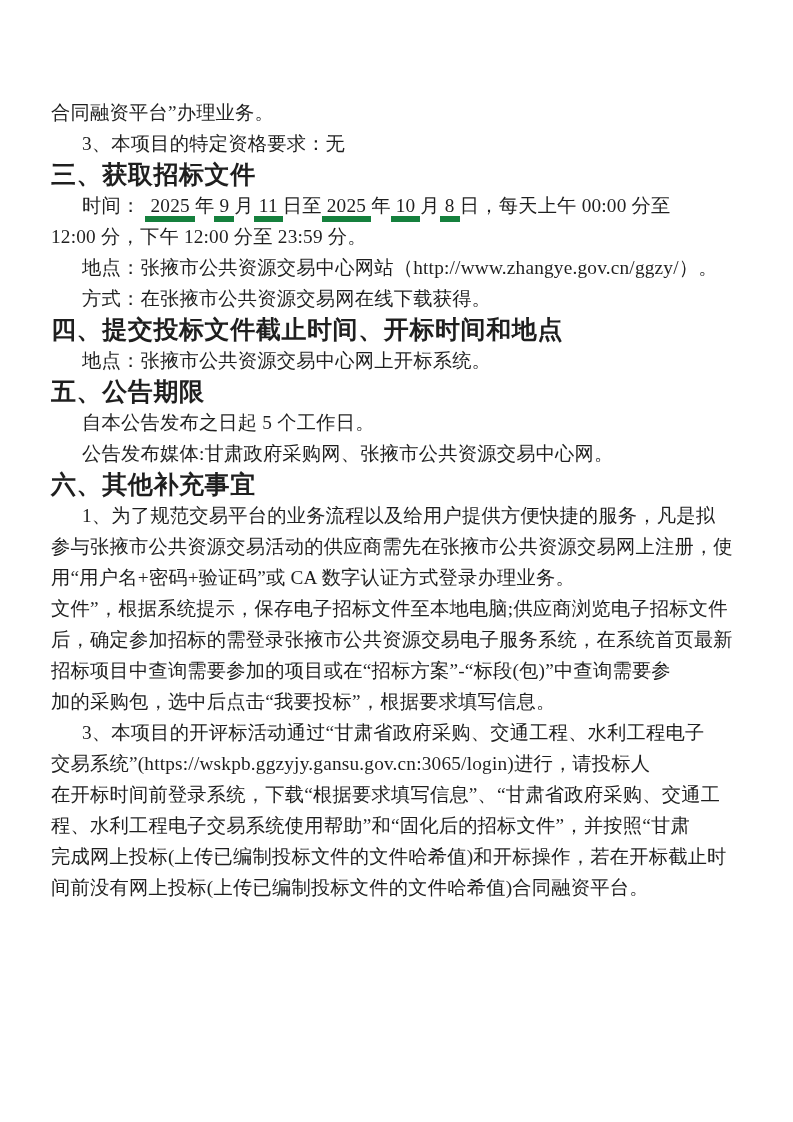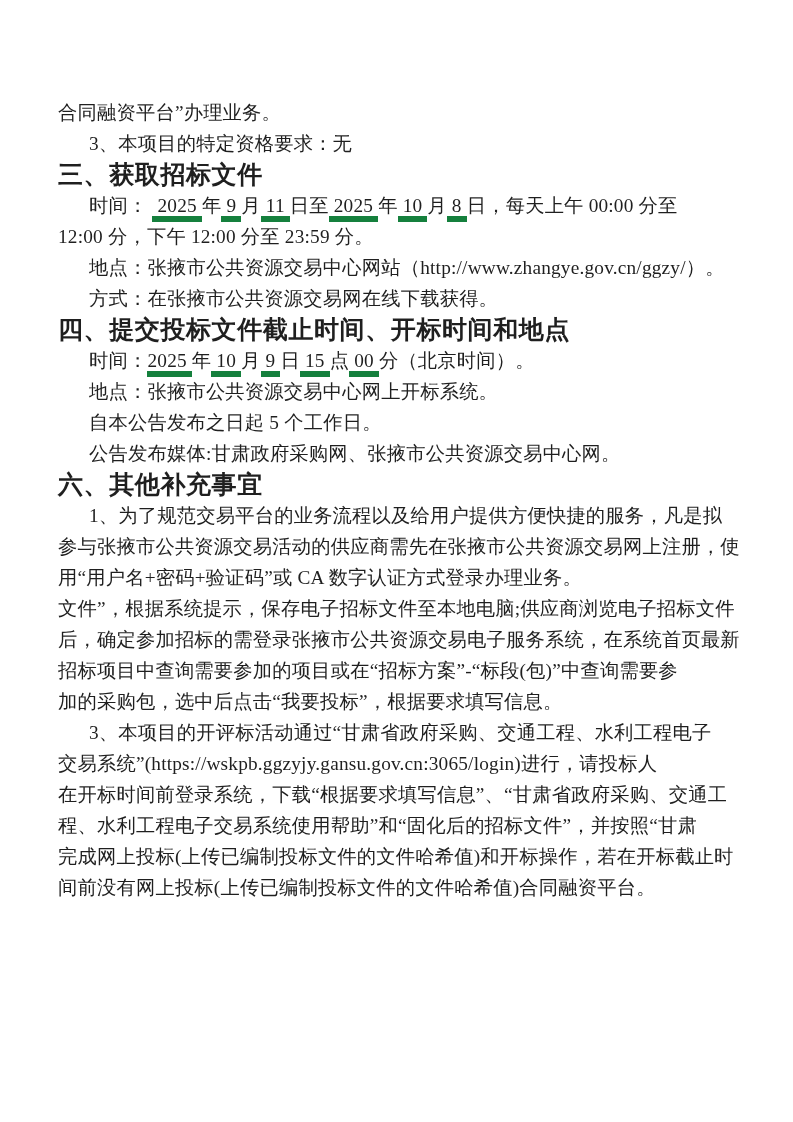--- a/index.html
+++ b/index.html
@@ -11,21 +11,21 @@
     position: relative;
     width: 793px;
     height: 1122px;
     background: #ffffff;
     overflow: hidden;
     font-family: "Liberation Serif", "DejaVu Serif", serif;
     color: #1f1f1f;
   }
   .content {
     position: absolute;
-    left: 58px;
+    left: 51px;
     top: 97px;
     width: 677px;
   }
   .line {
     height: 31px;
     line-height: 31px;
     font-size: 19.3px;
     white-space: pre;
     letter-spacing: 0.2px;
   }
@@ -48,22 +48,22 @@
 <div class="page">
   <div class="content">
       <div class="line body">合同融资平台”办理业务。</div>
       <div class="line body indent">3、本项目的特定资格要求：无</div>
       <div class="line heading">三、获取招标文件</div>
       <div class="line body indent"><span class="run">时间： </span><span class="u"> 2025 </span><span class="run">年</span><span class="u"> 9 </span><span class="run">月</span><span class="u"> 11 </span><span class="run">日至</span><span class="u"> 2025 </span><span class="run">年</span><span class="u"> 10 </span><span class="run">月</span><span class="u"> 8 </span><span class="run">日，每天上午 00:00 分至</span></div>
       <div class="line body">12:00 分，下午 12:00 分至 23:59 分。</div>
       <div class="line body indent">地点：张掖市公共资源交易中心网站（http://www.zhangye.gov.cn/ggzy/）。</div>
       <div class="line body indent">方式：在张掖市公共资源交易网在线下载获得。</div>
       <div class="line heading">四、提交投标文件截止时间、开标时间和地点</div>
-      <div class="line body indent"><span class="run">时间：</span><span class="u">2025 </span><span class="run">年</span><span class="u"> 10 </span><span class="run">月</span><span class="u"> 9 </span><span class="run">日</span><span class="u"> 15 </span><span class="run">点</span><span class="u"> 00 </span><span class="run">分（北京时间）。</span></div>
       <div class="line body indent">地点：张掖市公共资源交易中心网上开标系统。</div>
+      <div class="line heading">五、公告期限</div>
       <div class="line body indent">自本公告发布之日起 5 个工作日。</div>
       <div class="line body indent">公告发布媒体:甘肃政府采购网、张掖市公共资源交易中心网。</div>
       <div class="line heading">六、其他补充事宜</div>
       <div class="line body indent">1、为了规范交易平台的业务流程以及给用户提供方便快捷的服务，凡是拟</div>
       <div class="line body">参与张掖市公共资源交易活动的供应商需先在张掖市公共资源交易网上注册，使</div>
       <div class="line body">用“用户名+密码+验证码”或 CA 数字认证方式登录办理业务。</div>
       <div class="line body">文件”，根据系统提示，保存电子招标文件至本地电脑;供应商浏览电子招标文件</div>
       <div class="line body">后，确定参加招标的需登录张掖市公共资源交易电子服务系统，在系统首页最新</div>
       <div class="line body">招标项目中查询需要参加的项目或在“招标方案”-“标段(包)”中查询需要参</div>
       <div class="line body">加的采购包，选中后点击“我要投标”，根据要求填写信息。</div>

